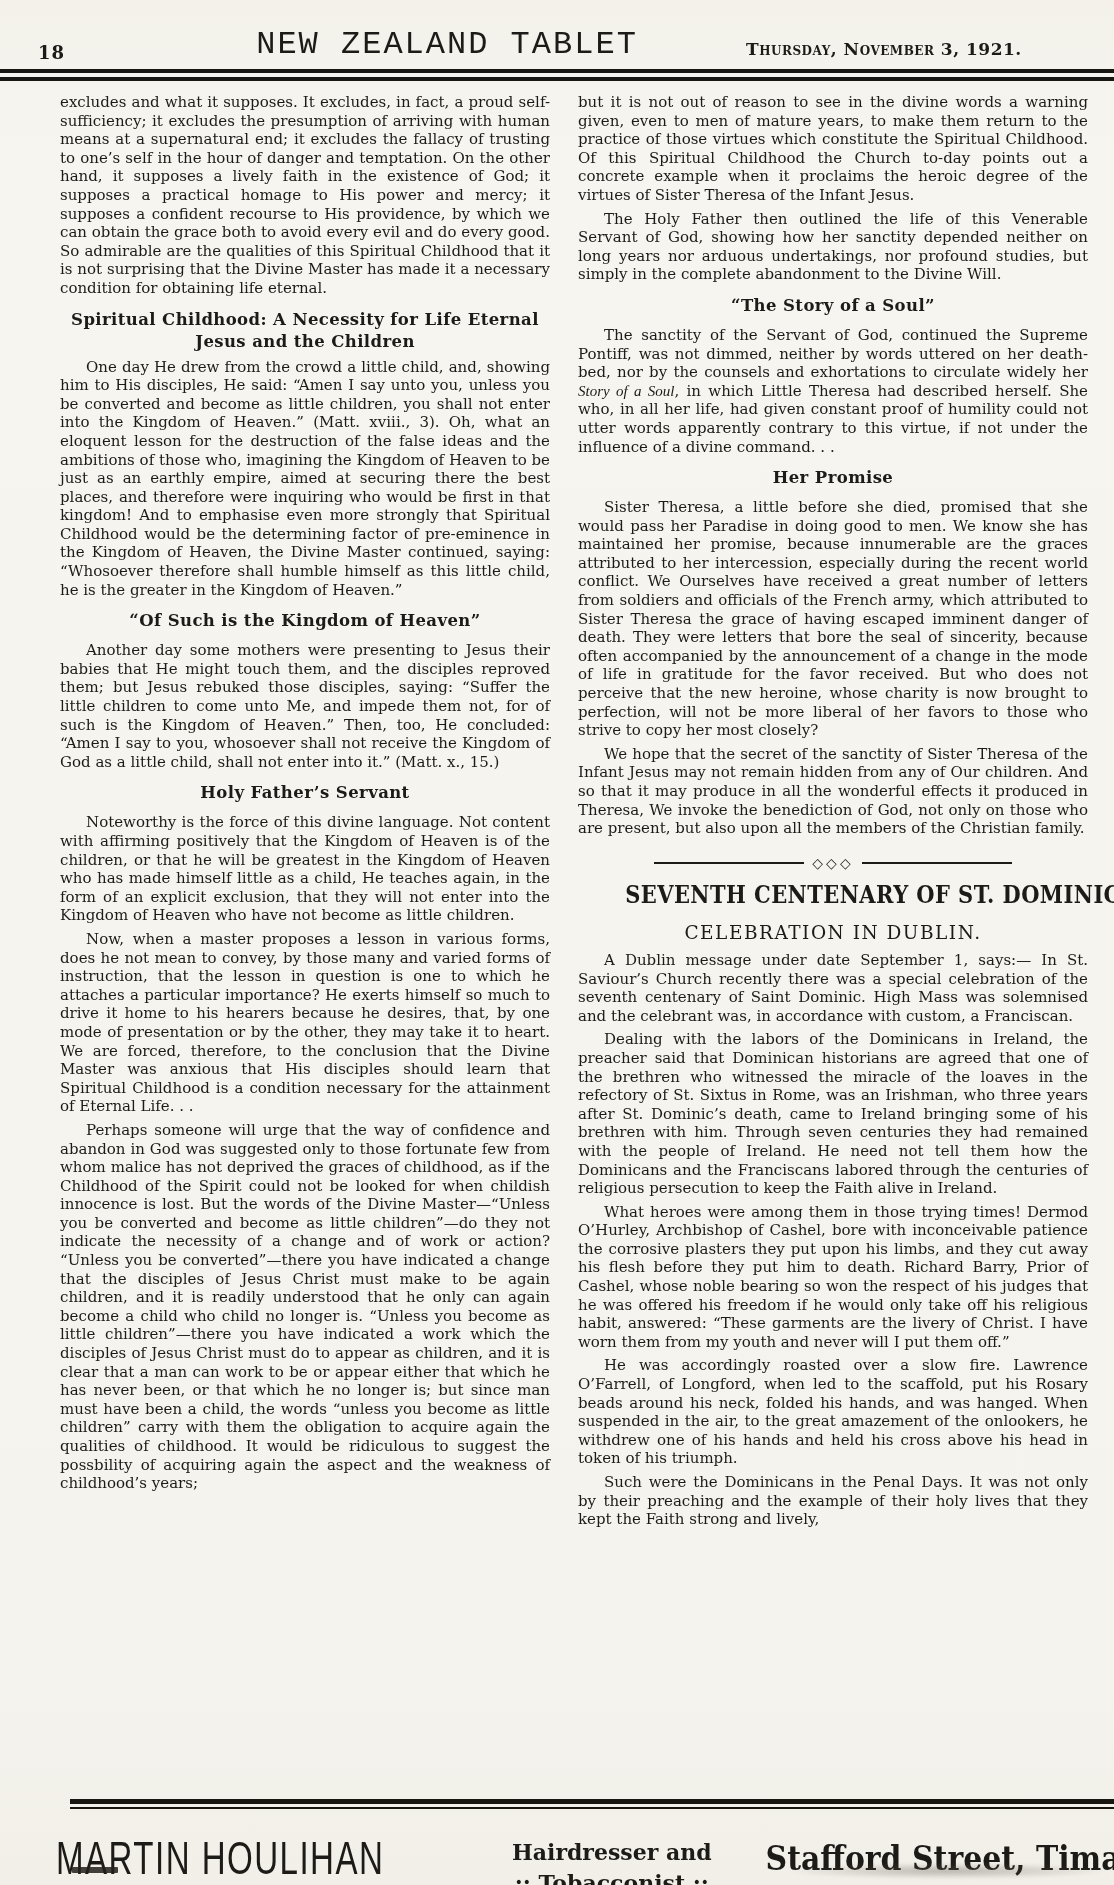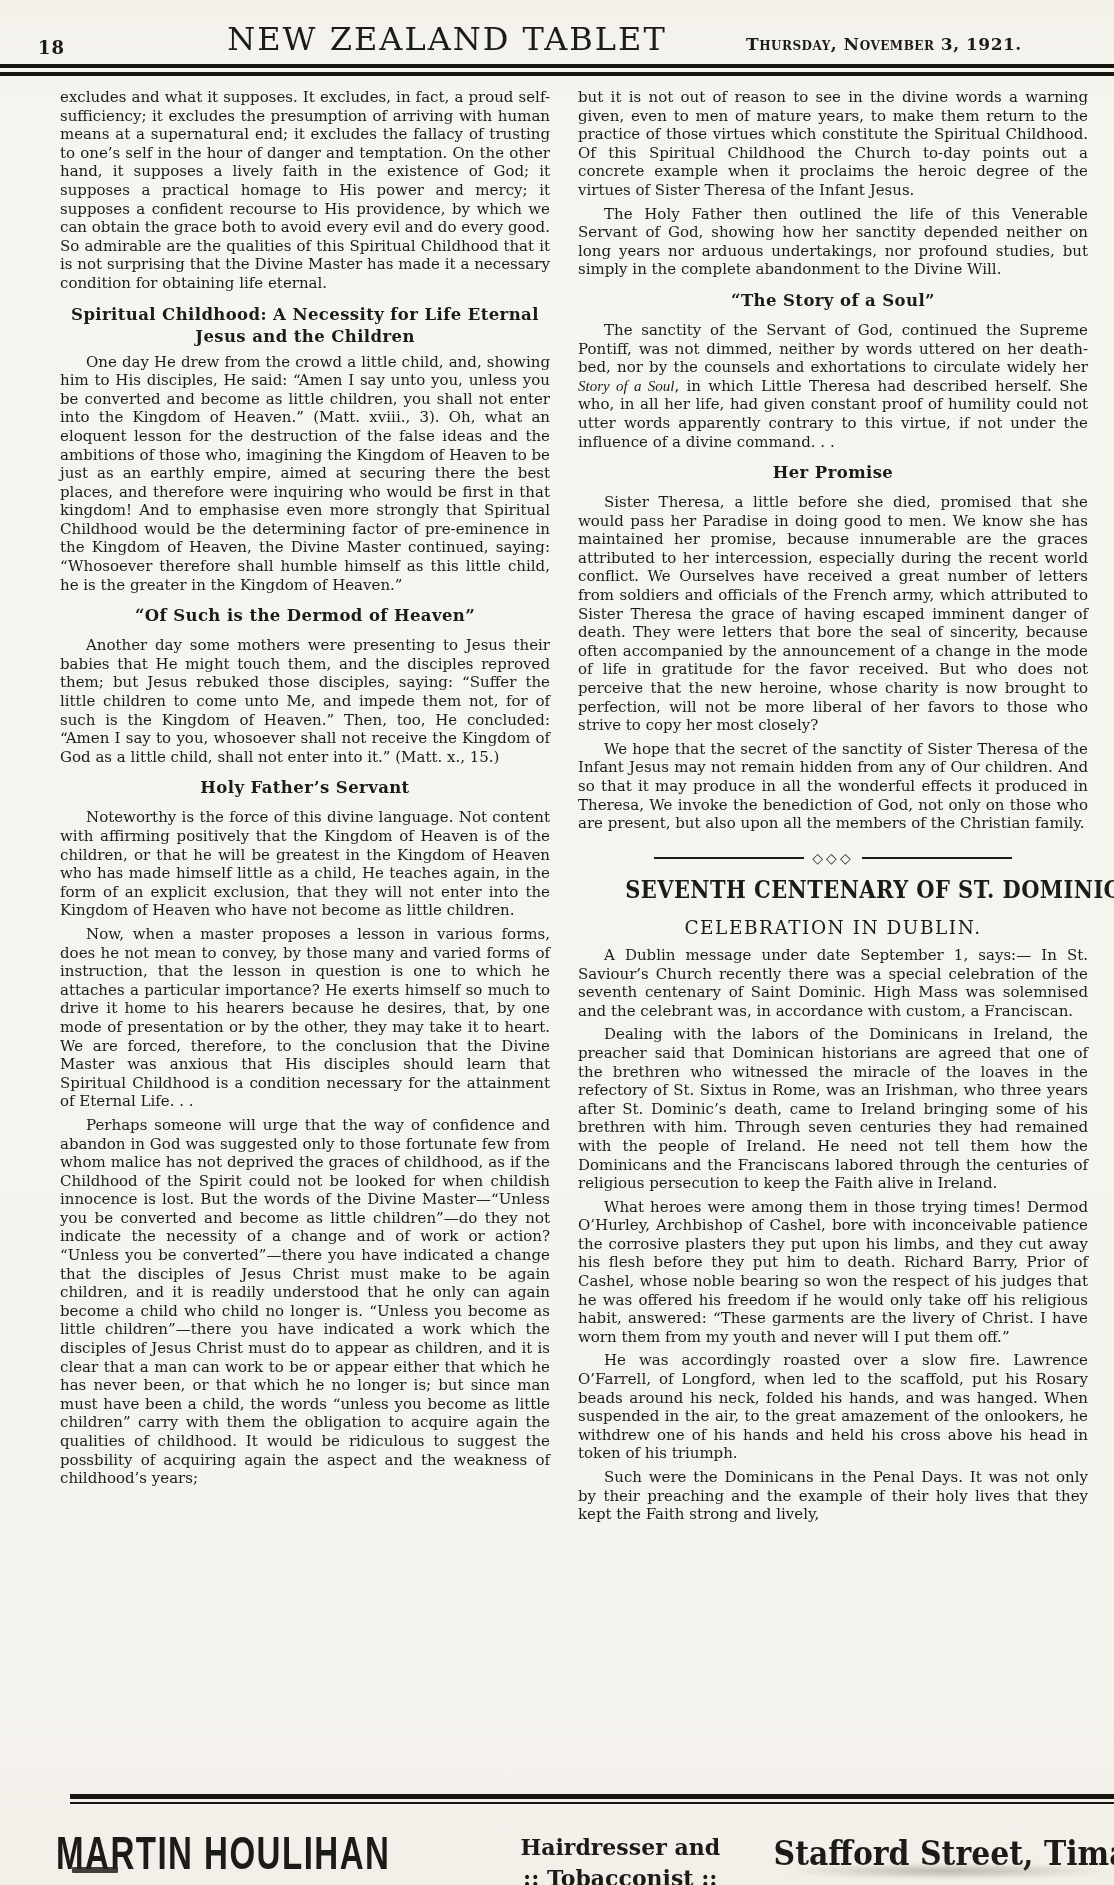--- a/index.html
+++ b/index.html
@@ -9,24 +9,24 @@
     margin:0 auto;
     background:#f5f3ed;
     background-image: linear-gradient(180deg, #f3f1ea 0%, #f6f5f0 8%, #f5f3ed 90%, #f1efe8 100%);
     color:#1d1b17;
     font-family:"DejaVu Serif", serif;
     overflow:hidden;
   }
   
   .masthead {
     display:flex; align-items:flex-end;
-    padding:20px 38px 4px 38px;
+    padding:26px 38px 4px 38px;
   }
   .page-number { width:110px; font-weight:bold; font-size:18px; letter-spacing:1px; }
-  .paper-title { flex:1; text-align:center; font-size:32px; letter-spacing:2px; white-space:nowrap; }
+  .paper-title { flex:1; text-align:center; font-size:32px; letter-spacing:2px; white-space:nowrap;font-family:Liberation Mono, monospace; }
   .issue-date { width:330px; text-align:left; font-weight:bold; font-size:17px;
     font-variant:small-caps; letter-spacing:0.5px; padding-bottom:4px; white-space:nowrap; }
   .masthead-rule {
     margin:2px 0 0 0; height:4px;
     border-top:4px solid #181611; border-bottom:4px solid #181611;
   }
   
   .columns {
     display:flex; gap:28px;
     padding:12px 26px 0 60px;
@@ -59,21 +59,21 @@
   }
   .article2-title .squeeze { display:inline-block; transform:scaleX(0.84); transform-origin:center; letter-spacing:0.5px; }
   .article2-subtitle { text-align:center; font-size:18.5px; letter-spacing:1.5px; margin:14px 0 8px 0; }
   
   .ad-rule {
     margin:6px 0 0 70px; height:3px;
     border-top:5px solid #181611; border-bottom:2px solid #181611;
   }
   .advert { padding:8px 30px 0 56px; }
   .ad-row { display:flex; align-items:center; justify-content:space-between; }
-  .ad-name { font-family:"Liberation Sans", sans-serif; font-weight:bold; font-size:46px;
+  .ad-name { font-family:"Liberation Sans", sans-serif; font-weight:normal; font-size:46px;
     white-space:nowrap; }
   .ad-name .squeeze { display:inline-block; transform:scaleX(0.72); transform-origin:left center; letter-spacing:2px; }
   .ad-trade { text-align:center; font-weight:bold; font-size:22px; line-height:31px; white-space:nowrap;margin-top:20px; }
   .ad-address { font-weight:bold; font-size:34px; white-space:nowrap; }
   .ad-address .squeeze { display:inline-block; transform:scaleX(0.88); transform-origin:right center; }
   .ad-footer {
     display:flex; align-items:center; justify-content:center; gap:16px;
     font-weight:bold; font-size:21px; font-variant:small-caps; letter-spacing:1.5px;
     margin-top:4px; white-space:nowrap;
   }
@@ -106,21 +106,21 @@
     <div class="col">
       <p class="noindent">excludes and what it supposes. It excludes, in fact, a proud self-sufficiency; it excludes the presumption of arriving with human means at a supernatural end; it excludes the fallacy of trusting to one’s self in the hour of danger and temptation. On the other hand, it supposes a lively faith in the existence of God; it supposes a practical homage to His power and mercy; it supposes a confident recourse to His providence, by which we can obtain the grace both to avoid every evil and do every good. So admirable are the qualities of this Spiritual Childhood that it is not surprising that the Divine Master has made it a necessary condition for obtaining life eternal.</p>
 
       <div class="subhead tight">
         <span class="line">Spiritual Childhood: A Necessity for Life Eternal</span>
         <span class="line">Jesus and the Children</span>
       </div>
 
       <p>One day He drew from the crowd a little child, and, showing him to His disciples, He said: “Amen I say unto you, unless you be converted and become as little children, you shall not enter into the Kingdom of Heaven.” (Matt. xviii., 3). Oh, what an eloquent lesson for the destruction of the false ideas and the ambitions of those who, imagining the Kingdom of Heaven to be just as an earthly empire, aimed at securing there the best places, and therefore were inquiring who would be first in that kingdom! And to emphasise even more strongly that Spiritual Childhood would be the determining factor of pre-eminence in the Kingdom of Heaven, the Divine Master continued, saying: “Whosoever therefore shall humble himself as this little child, he is the greater in the Kingdom of Heaven.”</p>
 
-      <div class="subhead">“Of Such is the Dermod of Heaven”</div>
+      <div class="subhead">“Of Such is the Kingdom of Heaven”</div>
 
       <p>Another day some mothers were presenting to Jesus their babies that He might touch them, and the disciples reproved them; but Jesus rebuked those disciples, saying: “Suffer the little children to come unto Me, and impede them not, for of such is the Kingdom of Heaven.” Then, too, He concluded: “Amen I say to you, whosoever shall not receive the Kingdom of God as a little child, shall not enter into it.” (Matt. x., 15.)</p>
 
       <div class="subhead">Holy Father’s Servant</div>
 
       <p>Noteworthy is the force of this divine language. Not content with affirming positively that the Kingdom of Heaven is of the children, or that he will be greatest in the Kingdom of Heaven who has made himself little as a child, He teaches again, in the form of an explicit exclusion, that they will not enter into the Kingdom of Heaven who have not become as little children.</p>
       <p>Now, when a master proposes a lesson in various forms, does he not mean to convey, by those many and varied forms of instruction, that the lesson in question is one to which he attaches a particular importance? He exerts himself so much to drive it home to his hearers because he desires, that, by one mode of presentation or by the other, they may take it to heart. We are forced, therefore, to the conclusion that the Divine Master was anxious that His disciples should learn that Spiritual Childhood is a condition necessary for the attainment of Eternal Life. . .</p>
 
 
       <p>Perhaps someone will urge that the way of confidence and abandon in God was suggested only to those fortunate few from whom malice has not deprived the graces of childhood, as if the Childhood of the Spirit could not be looked for when childish innocence is lost. But the words of the Divine Master—“Unless you be converted and become as little children”—do they not indicate the necessity of a change and of work or action? “Unless you be converted”—there you have indicated a change that the disciples of Jesus Christ must make to be again children, and it is readily understood that he only can again become a child who child no longer is. “Unless you become as little children”—there you have indicated a work which the disciples of Jesus Christ must do to appear as children, and it is clear that a man can work to be or appear either that which he has never been, or that which he no longer is; but since man must have been a child, the words “unless you become as little children” carry with them the obligation to acquire again the qualities of childhood. It would be ridiculous to suggest the possbility of acquiring again the aspect and the weakness of childhood’s years;</p>

